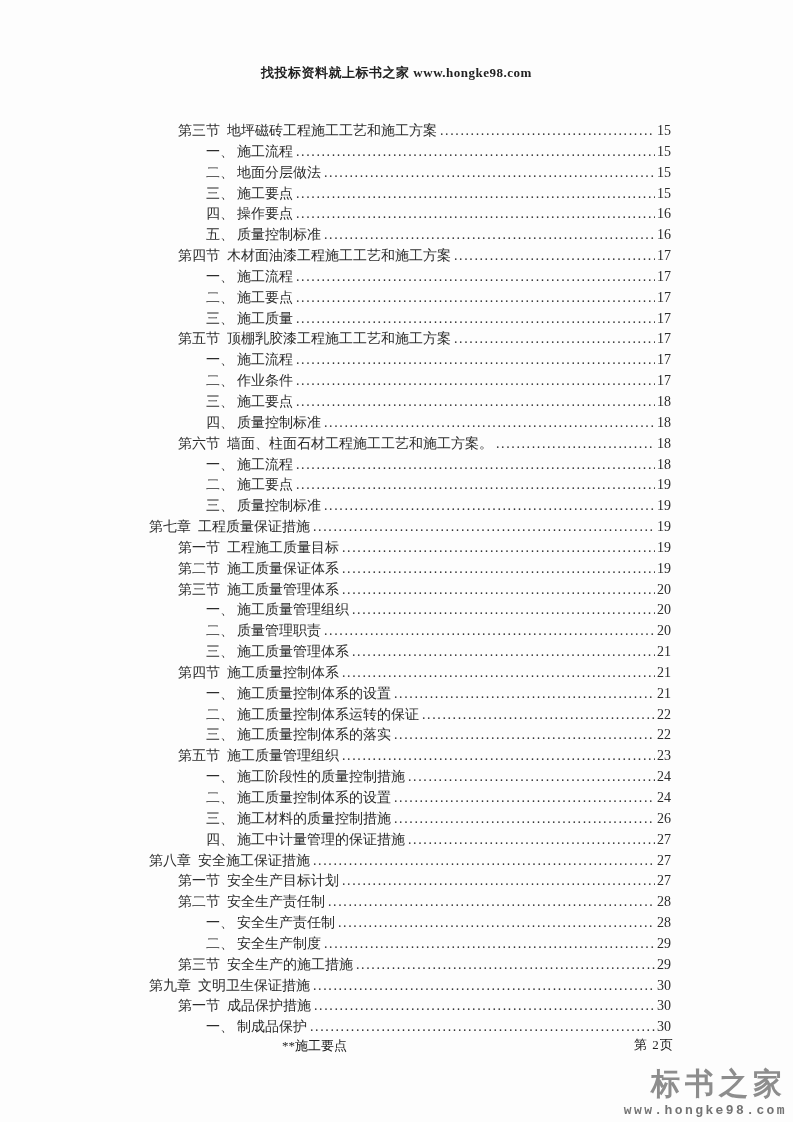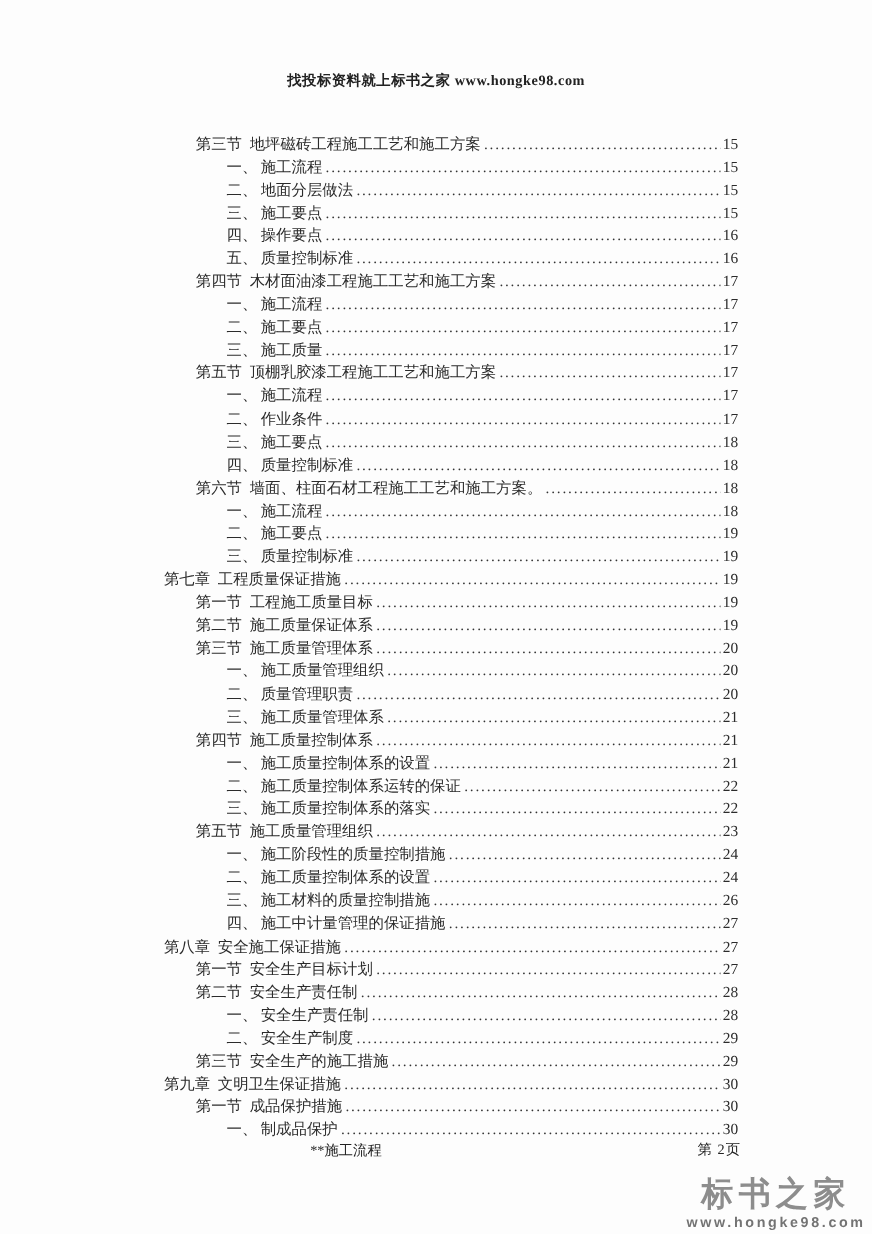--- a/index.html
+++ b/index.html
@@ -50,22 +50,22 @@
     position:absolute;top:1037px;left:282px;
     font-size:13px;color:#222;
   }
   .doc-footer-page{
     position:absolute;top:1036px;left:634px;
     font-size:13px;color:#222;letter-spacing:1px;
   }
 
   .watermark{
     position:absolute;right:6px;bottom:4px;
-    text-align:center;
-    font-family:Liberation Sans, sans-serif;
+    text-align:right;
+    font-family:Liberation Mono, monospace;
   }
   .watermark .brand{
     font-size:29px;font-weight:bold;
     letter-spacing:5px;
     color:#8d8d8d;
     line-height:1;
     transform:scaleY(1.05);
   }
   .watermark .url{
     font-size:13px;font-weight:bold;
@@ -341,21 +341,21 @@
     <span class="pagenum">30</span>
   </div>
       <div class="toc-row lvl2">
     <span class="prefix">一、</span>
     <span class="title">制成品保护</span>
     <span class="dots">....................................................................................................................................................................................................................................................................</span>
     <span class="pagenum">30</span>
   </div>
     </div>
 
-  <div class="doc-footer-company">**施工流程</div>
+  <div class="doc-footer-company">**施工要点</div>
 
   <div class="doc-footer-page">第 2页</div>
 
   <div class="watermark">
     <div class="brand">标书之家</div>
     <div class="url">www.hongke98.com</div>
   </div>
 
 </div>
 

